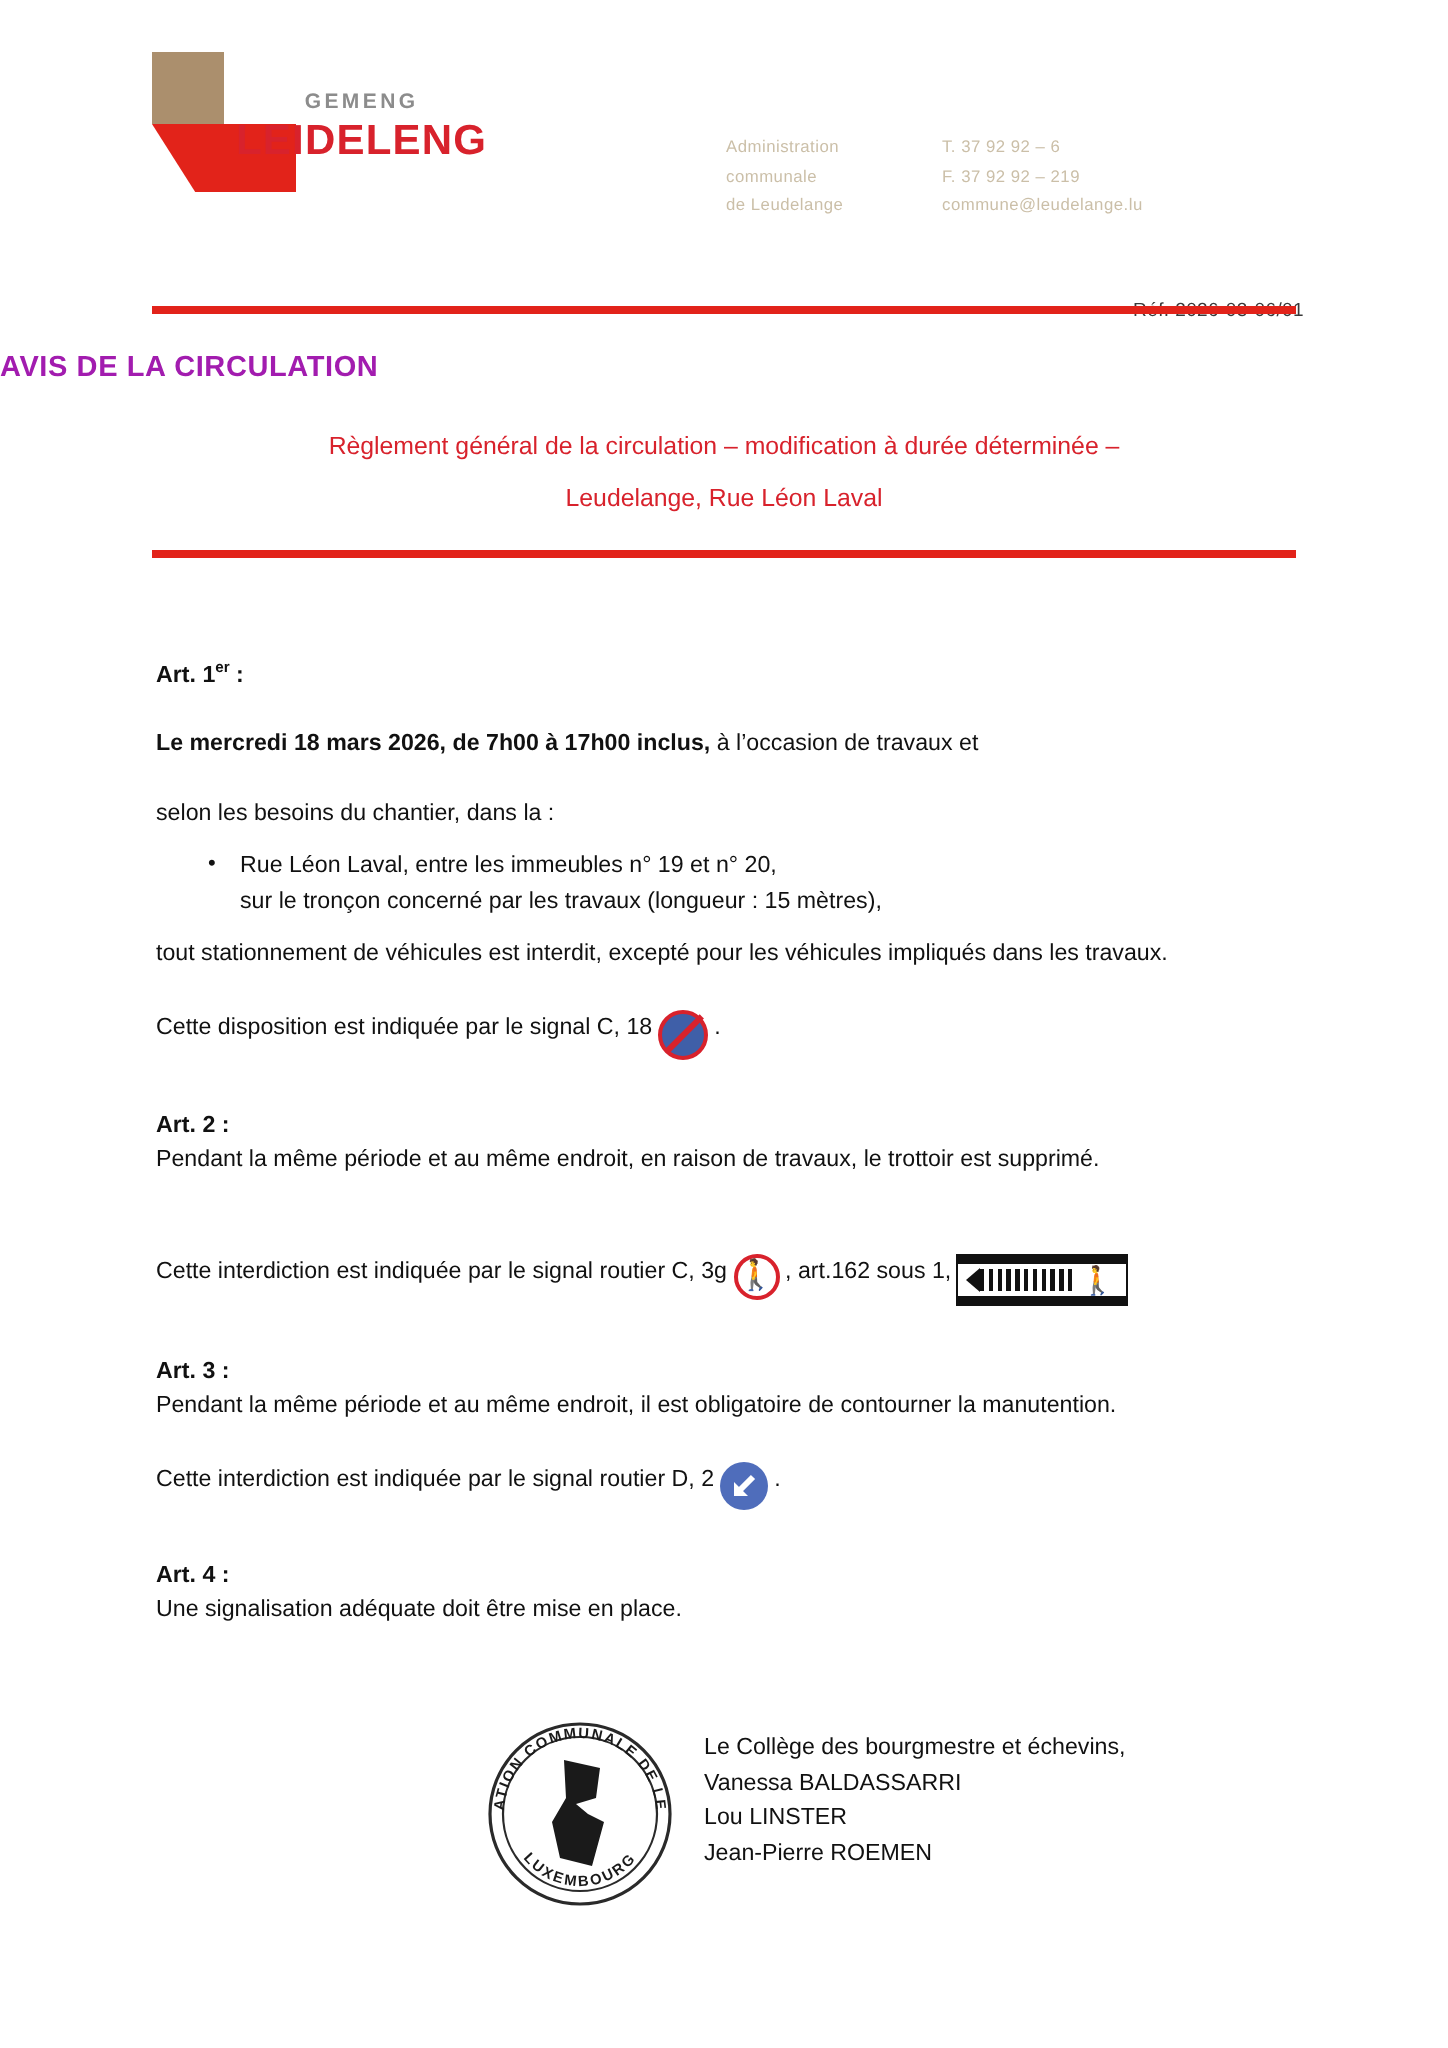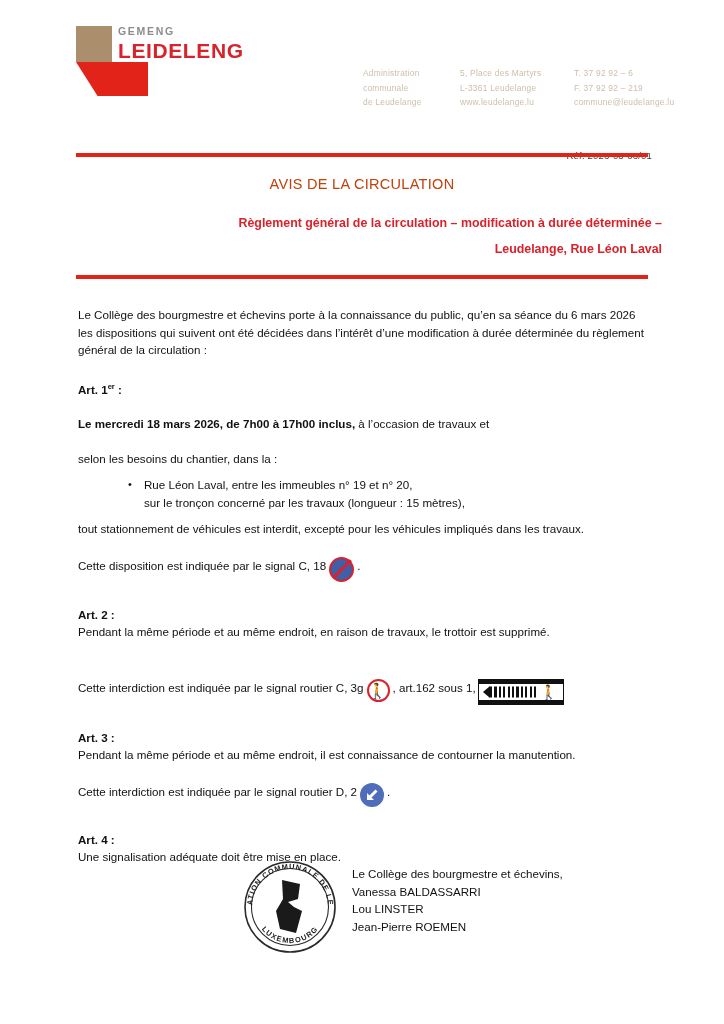--- a/index.html
+++ b/index.html
@@ -58,22 +58,23 @@
     left: 0;
     top: 36px;
     width: 72px;
     height: 34px;
     background: #e2231a;
     clip-path: polygon(0 0, 100% 0, 100% 100%, 30% 100%);
   }
   .logo-text {
     position: absolute;
     left: 42px;
-    top: 0;
+    top: 20px;
     line-height: 1;
+    text-align: center;
   }
   .logo-gemeng {
     font-size: 10.5px;
     letter-spacing: 1.7px;
     color: #8c8c8c;
     font-weight: 600;
     display: block;
     margin-bottom: 3px;
   }
   .logo-leideleng {
@@ -82,21 +83,21 @@
     color: #d8222c;
     font-weight: 700;
     display: block;
   }
 
   .address-block {
     position: absolute;
     left: 363px;
     top: 48px;
     display: flex;
-    gap: 4px;
+    gap: 15px;
     font-size: 8.4px;
     line-height: 14.5px;
     color: #cbbfa8;
     letter-spacing: 0.25px;
     justify-content: space-between;
   }
   .address-col { width: 93px; }
   .address-col.wide { width: 110px; }
   .address-col div { white-space: nowrap; }
 
@@ -118,33 +119,33 @@
     background: #e2231a;
   }
   .rule.top { top: 153px; }
   .rule.bottom { top: 275px; }
 
   
   .title-main {
     position: absolute;
     left: 0; right: 0;
     top: 176px;
-    text-align: center;
+    text-align: left;
     font-size: 14.5px;
-    font-weight: 400;
-    color: #c2410c;
+    font-weight: 700;
+    color: #a21caf;
     letter-spacing: 0.3px;
   }
   .title-sub {
     position: absolute;
     left: 62px; right: 62px;
     top: 210px;
-    text-align: right;
+    text-align: center;
     font-size: 12.4px;
-    font-weight: 700;
+    font-weight: 400;
     color: #d8222c;
     line-height: 26px;
   }
 
   
   .body {
     position: absolute;
     left: 78px;
     top: 306px;
     width: 570px;
@@ -172,21 +173,20 @@
   .bold { font-weight: 700; margin-top: 16px; }
 
   ul.bullets {
     margin: 0;
     padding: 0 0 0 42px;
     list-style: none;
   }
   ul.bullets li {
     position: relative;
     line-height: 17.5px;
-    margin-left: 24px;
   }
   ul.bullets li::before {
     content: "\2022";
     position: absolute;
     left: -16px;
     top: 0;
     font-size: 11px;
   }
   .bullet-line2 { display: block; }
 
@@ -342,25 +342,20 @@
       </div>
     </div>
 
     <div class="address-block">
       <div class="address-col">
         <div>Administration</div>
         <div>communale</div>
         <div>de Leudelange</div>
       </div>
       <div class="address-col wide">
-        <div>5, Place des Martyrs</div>
-        <div>L-3361 Leudelange</div>
-        <div>www.leudelange.lu</div>
-      </div>
-      <div class="address-col wide">
         <div>T. 37 92 92 – 6</div>
         <div>F. 37 92 92 – 219</div>
         <div>commune@leudelange.lu</div>
       </div>
     </div>
 
     <div class="ref">Réf. 2026-03-06/01</div>
   </div>
 
   <div class="rule top"></div>
@@ -369,21 +364,20 @@
 
   <div class="title-sub">
     <div>Règlement général de la circulation – modification à durée déterminée –</div>
     <div>Leudelange, Rue Léon Laval</div>
   </div>
 
   <div class="rule bottom"></div>
 
   <div class="body">
 
-    <p class="para intro">Le Collège des bourgmestre et échevins porte à la connaissance du public, qu’en sa séance du 6 mars 2026 les dispositions qui suivent ont été décidées dans l’intérêt d’une modification à durée déterminée du règlement général de la circulation :</p>
 
     <div class="spacer-md"></div>
 
     <div class="art-head"><span>Art. 1</span><sup>er</sup><span> :</span></div>
 
     <div class="spacer-sm"></div>
 
     <p class="para"><span class="bold">Le mercredi 18 mars 2026, de 7h00 à 17h00 inclus,</span><span> à l’occasion de travaux et</span></p>
 
     <div class="spacer-sm"></div>
@@ -432,21 +426,21 @@
         <span class="band b"></span>
         <span class="arrowhead"></span>
         <span class="hatch"></span>
         <span class="ped">🚶</span>
       </span>
     </p>
 
     <div class="spacer-lg"></div>
 
     <div class="art-head">Art. 3 :</div>
-    <p class="para">Pendant la même période et au même endroit, il est connaissance de contourner la manutention.</p>
+    <p class="para">Pendant la même période et au même endroit, il est obligatoire de contourner la manutention.</p>
 
     <div class="spacer-md"></div>
 
     <p class="para inline-row">
       <span>Cette interdiction est indiquée par le signal routier D, 2</span>
       <span class="sign-d2">
         <svg width="24" height="24" viewBox="0 0 24 24" aria-hidden="true">
           <g stroke="#ffffff" stroke-width="3" stroke-linecap="butt" fill="none">
             <line x1="16.5" y1="7.5" x2="8.5" y2="15.5"></line>
           </g>

